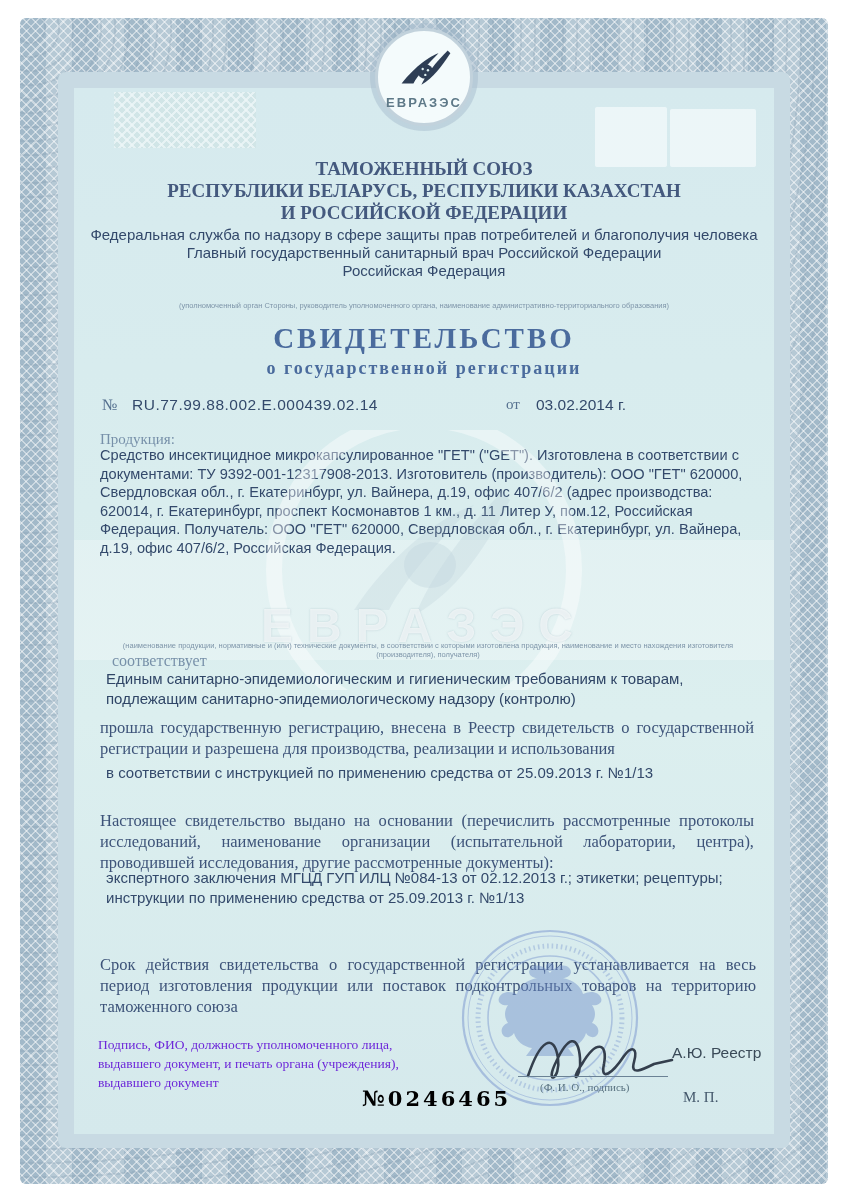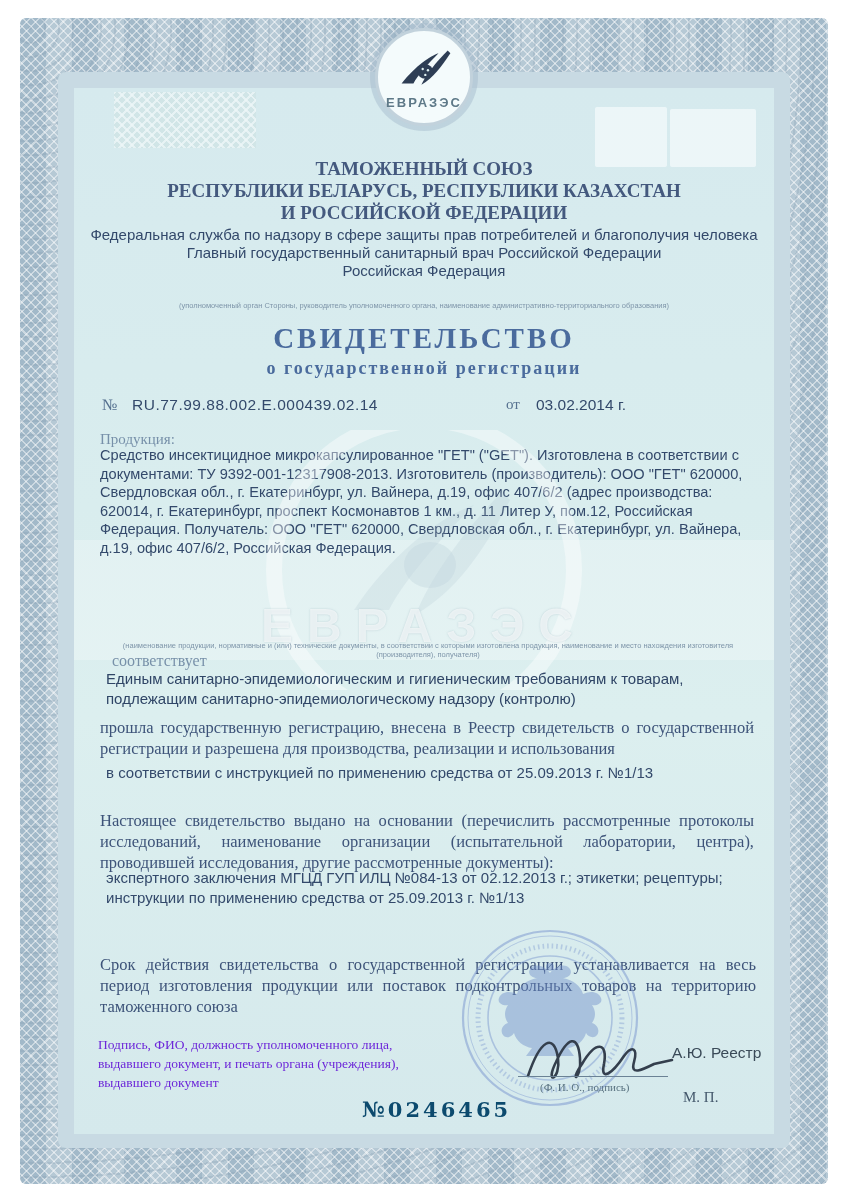--- a/index.html
+++ b/index.html
@@ -46,21 +46,21 @@
   .body-sans{color:#33496b;}
   .just{text-align:justify;}
 
   
   .wm-text{position:absolute;top:598px;left:0;right:0;text-align:center;font-weight:bold;
     font-size:48px;letter-spacing:14px;color:rgba(255,255,255,.68);
     text-shadow:0 0 2px rgba(150,178,190,.55);font-family:"Liberation Sans",sans-serif;}
 
   
   .sig-line{position:absolute;top:1076px;left:518px;width:150px;border-bottom:1.5px solid #6b8295;}
-  .serial{color:#0c4a6e;font-family:"DejaVu Serif",serif;font-weight:bold;font-size:21px;letter-spacing:3px;margin-top:11px;}
+  .serial{color:#000000;font-family:"DejaVu Serif",serif;font-weight:bold;font-size:21px;letter-spacing:3px;}
 </style>
 </head>
 <body>
 
 <div class="page">
 
   <div class="band"></div>
   <div class="band-light"></div>
   <div class="paper"></div>
   <div class="wm-strip"></div>

